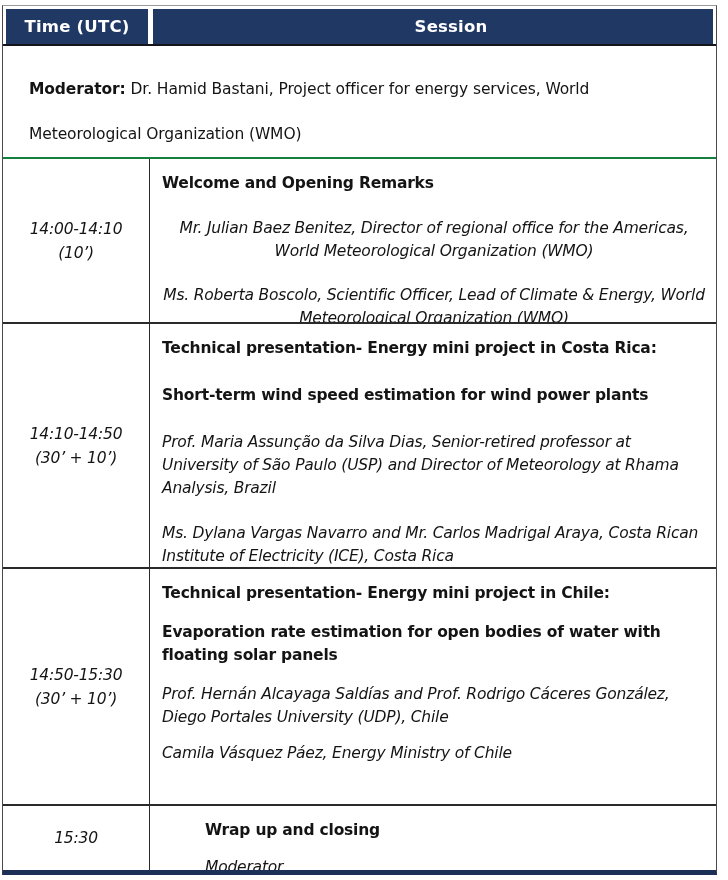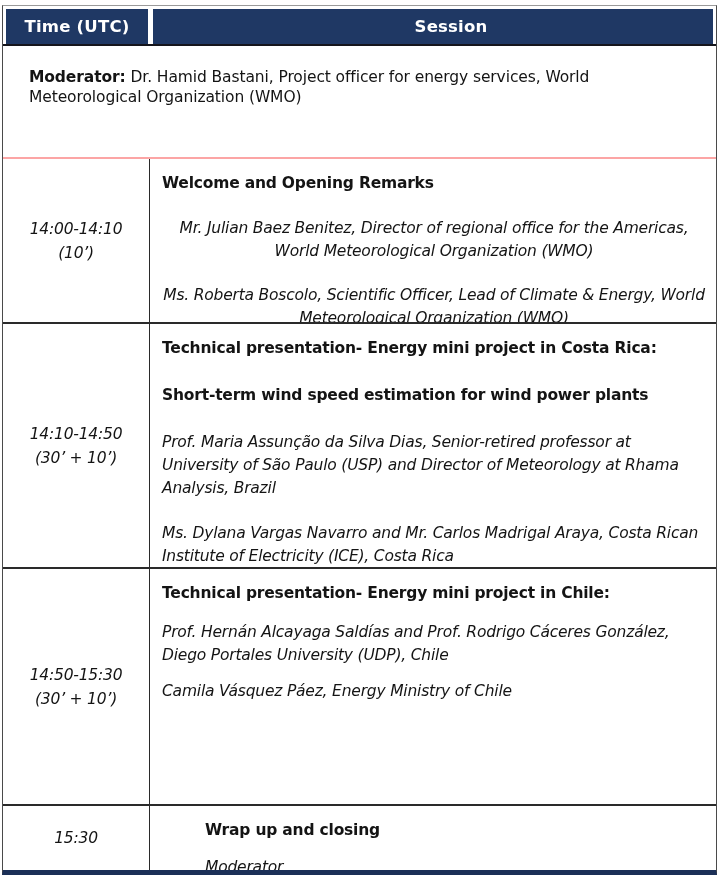--- a/index.html
+++ b/index.html
@@ -37,24 +37,24 @@
     align-items: center;
     justify-content: center;
     letter-spacing: 0.2px;
   }
   .header-cell.time-col { width: 142px; }
   .header-gap { width: 5px; background: #ffffff; }
   .header-cell.session-col { flex: 1; padding-left: 36px; }
   
   .moderator-row {
     height: 113px;
-    border-bottom: 2px solid #fca5a5;
+    border-bottom: 2px solid #15803d;
     padding: 21px 36px 0 26px;
     font-size: 15.5px;
-    line-height: 20px;
+    line-height: 45px;
     letter-spacing: -0.1px;
   }
   .moderator-row strong { font-weight: bold; }
   
   .body-row {
     display: flex;
     border-bottom: 2px solid #2a2a2a;
     overflow: hidden;
   }
   .body-row:last-child { border-bottom: none; }
@@ -139,20 +139,21 @@
     </div>
   </div>
 
   <div class="body-row r3">
     <div class="time-cell">
       <div>14:50-15:30</div>
       <div>(30’ + 10’)</div>
     </div>
     <div class="session-cell">
       <p class="session-title">Technical presentation- Energy mini project in Chile:</p>
+      <p class="session-title">Evaporation rate estimation for open bodies of water with floating solar panels</p>
       <p class="speaker-line">Prof. Hernán Alcayaga Saldías and Prof. Rodrigo Cáceres González, Diego Portales University (UDP), Chile</p>
       <p class="speaker-line">Camila Vásquez Páez, Energy Ministry of Chile</p>
     </div>
   </div>
 
   <div class="body-row r4">
     <div class="time-cell">
       <div>15:30</div>
     </div>
     <div class="session-cell">

